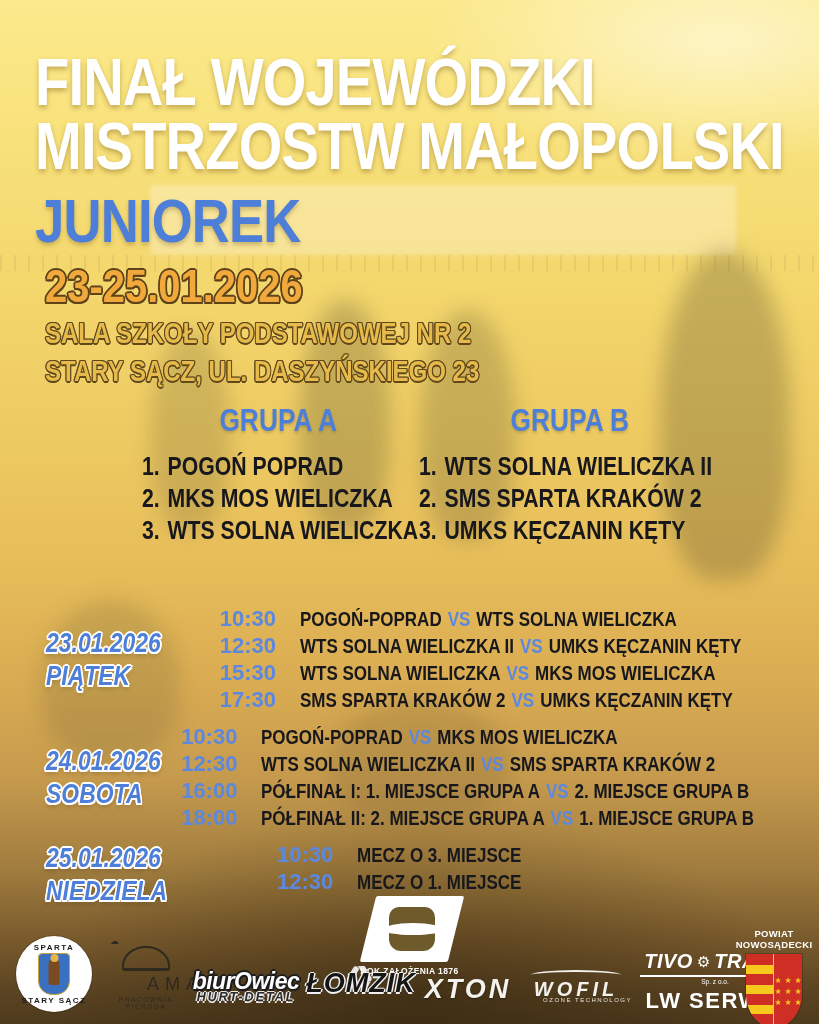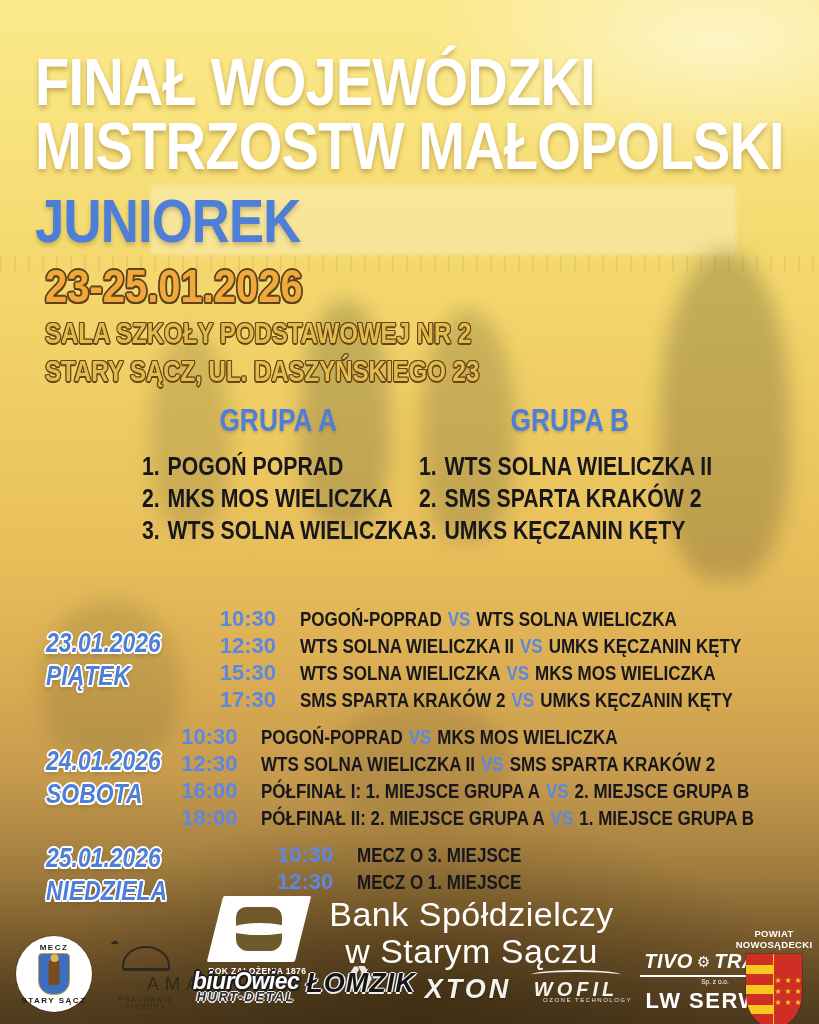--- a/index.html
+++ b/index.html
@@ -241,30 +241,26 @@
     </div>
 
   <div class="footer">
     <div class="bank">
       <div class="bank-mark">
         <div class="bank-para">
             <div class="bank-book"></div>
           </div>
         <span class="bank-founded">ROK ZAŁOŻENIA 1876</span>
       </div>
-      <div class="bank-name">
-        <span>Bank Spółdzielczy</span><br>
-        <span>w Starym Sączu</span>
-      </div>
     </div>
 
     <div class="logo-row">
 
       <div class="logo gmina">
-        <span class="arc">MECZ</span>
+        <span class="arc">SPARTA</span>
         <span class="shield">
             <span class="monk"></span>
           </span>
         <span class="arc">STARY SĄCZ</span>
       </div>
 
       <div class="logo amar">
         <div class="pierogi"></div>
         <div class="name">AMAR</div>
         <div class="sub">PRACOWNIA PIEROGA</div>

